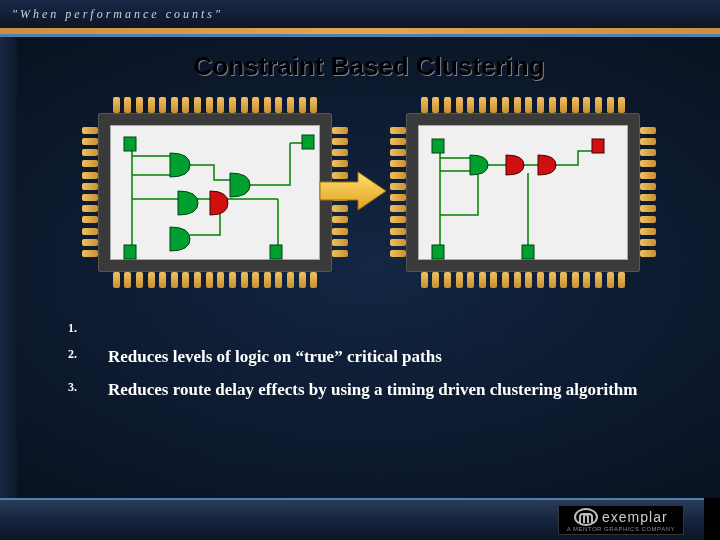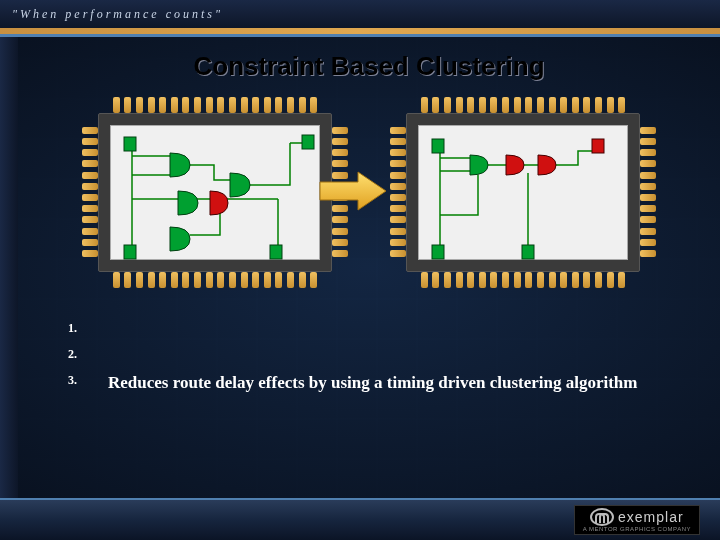--- a/index.html
+++ b/index.html
@@ -122,21 +122,21 @@
   }
   .num {
     width: 40px;
     flex-shrink: 0;
     font-size: 12px;
   }
   .footer {
     position: absolute;
     bottom: 0;
     left: 0;
-    right: 0;
+    right: 16px;
     height: 42px;
     background: linear-gradient(to bottom, #2a3c5a 0%, #16253e 50%, #0b1426 100%);
     border-top: 2px solid #5080b0;
     display: flex;
     align-items: center;
     justify-content: flex-end;
     padding-right: 20px;
   }
   .logo-block {
     display: flex;
@@ -389,20 +389,21 @@
     </div>
 
   </div>
 
   <div class="list">
     <div class="list-row">
       <span class="num">1.</span>
     </div>
     <div class="list-row">
       <span class="num">2.</span>
+      <span>Reduces levels of logic on “true” critical paths</span>
     </div>
     <div class="list-row">
       <span class="num">3.</span>
       <span>Reduces route delay effects by using a timing driven clustering algorithm</span>
     </div>
   </div>
 </div>
 
 <div class="footer">
   <div class="logo-block">

